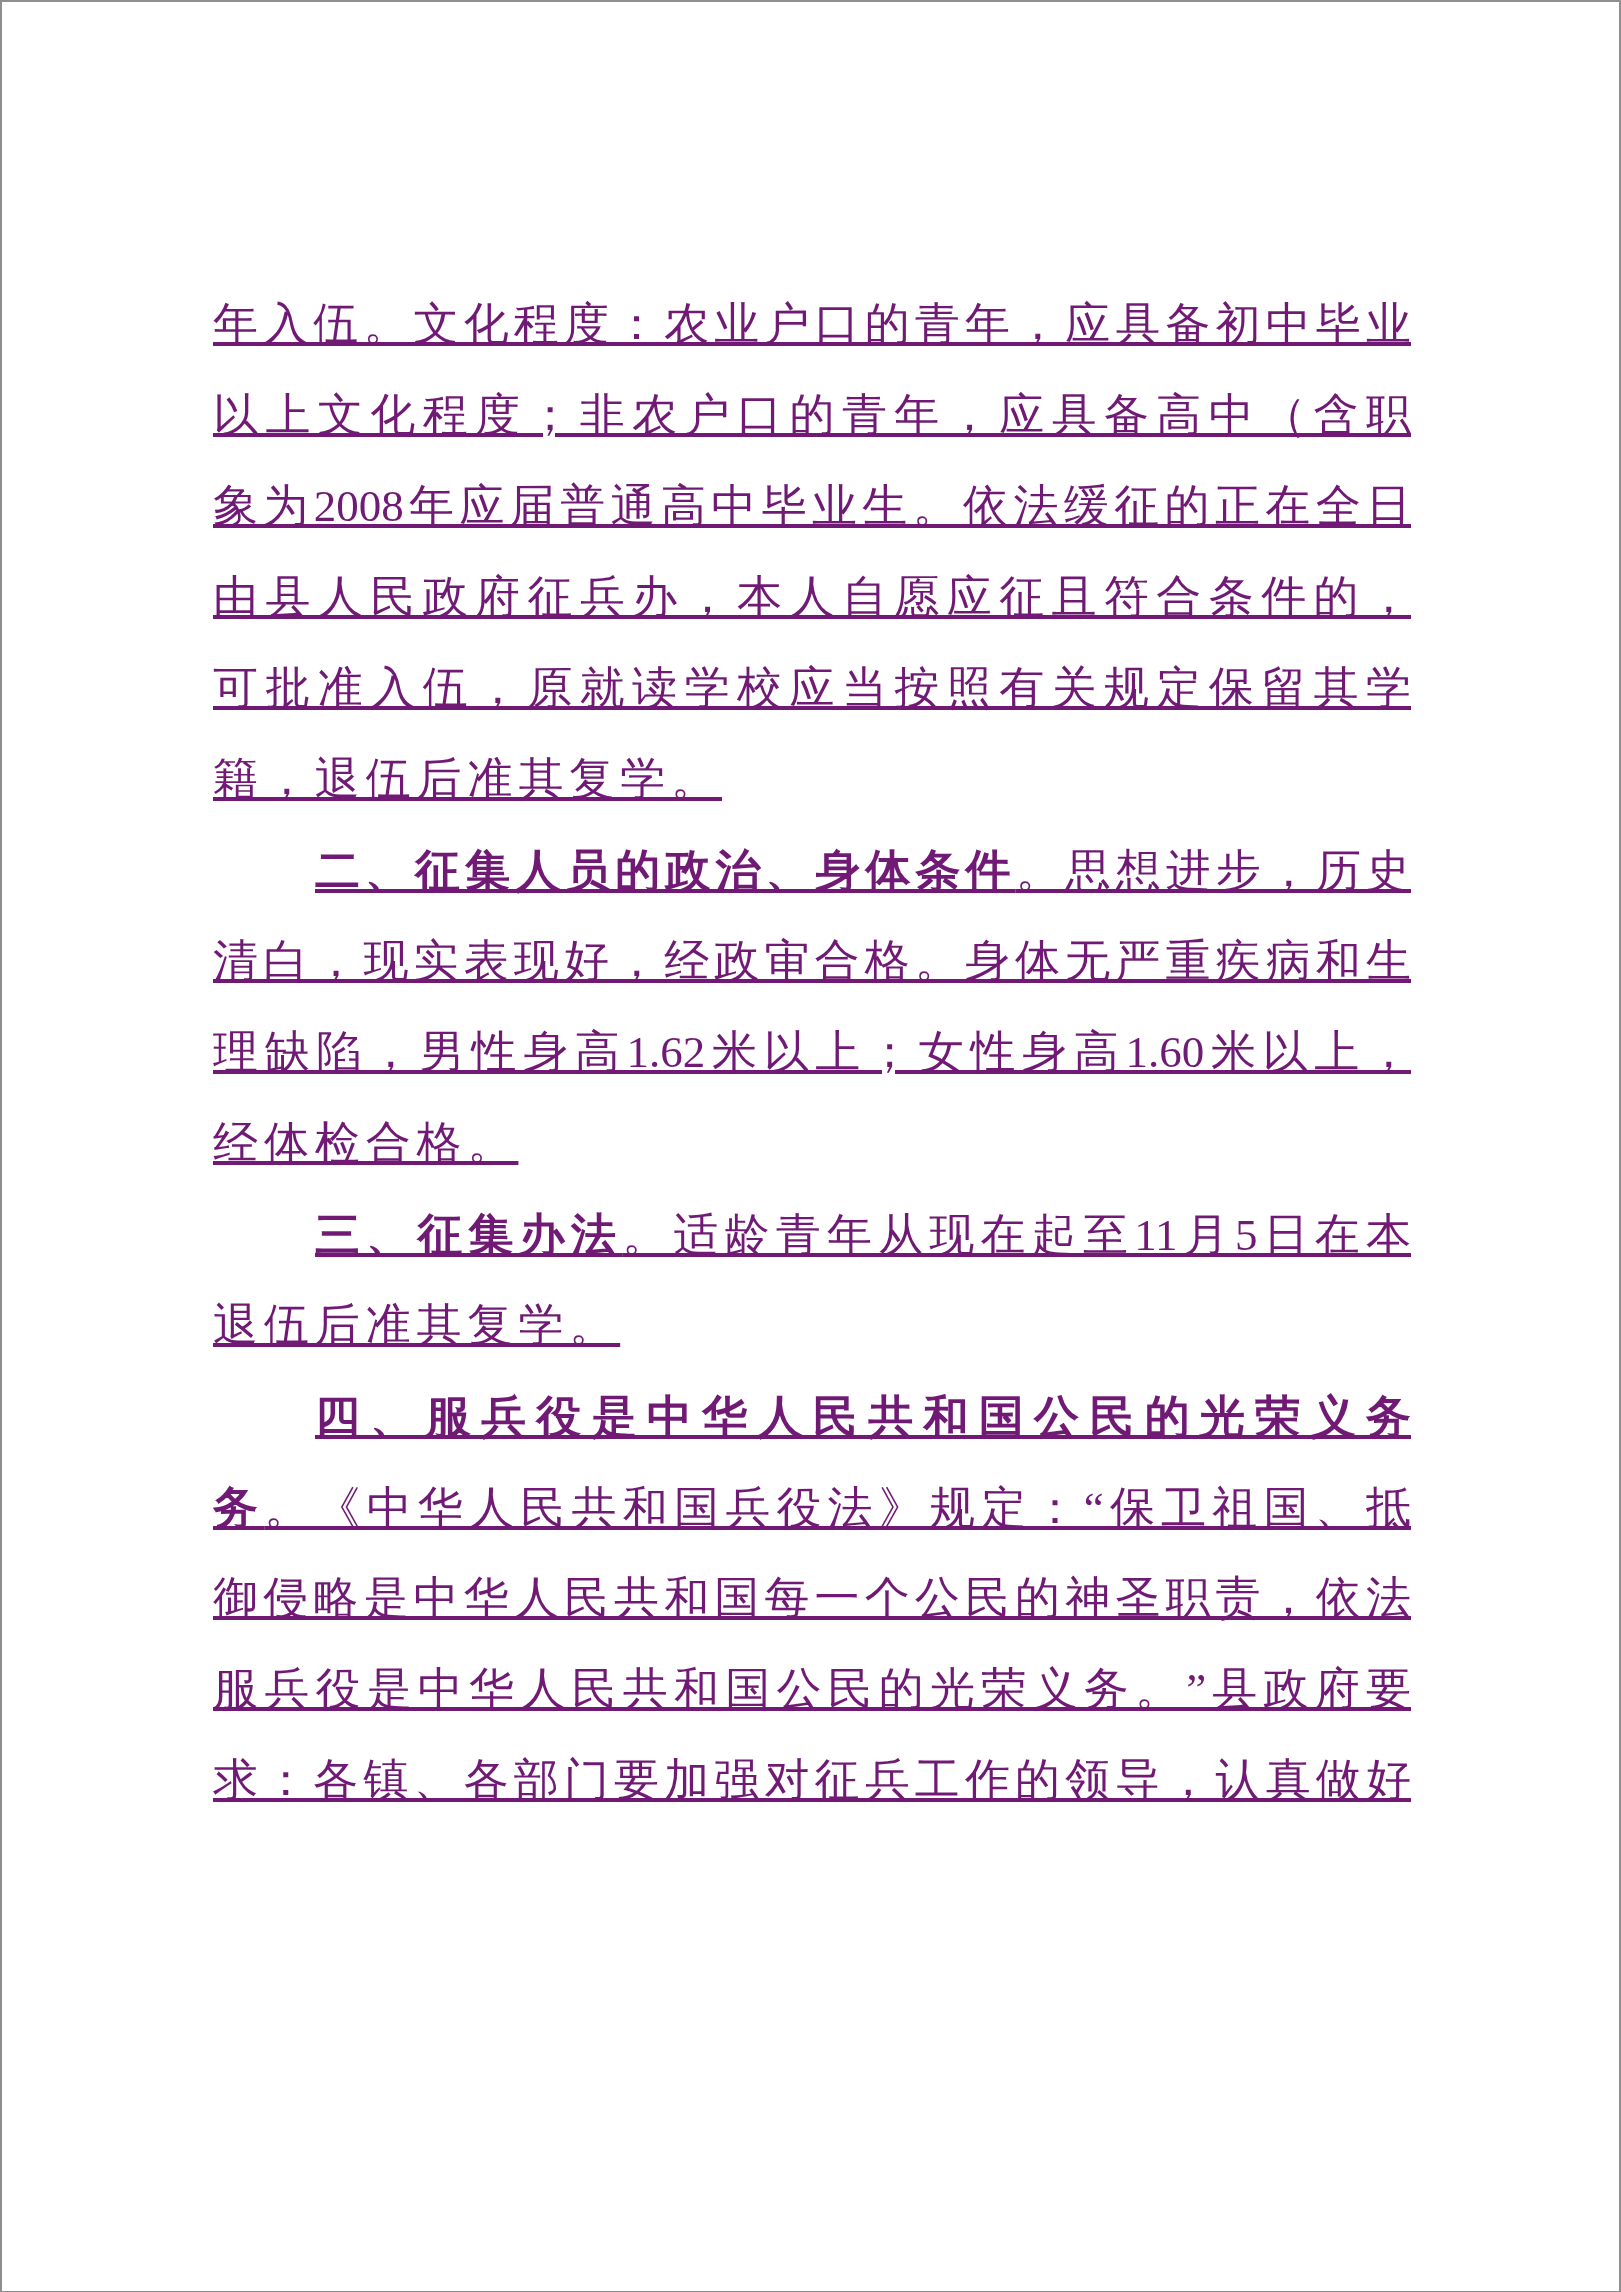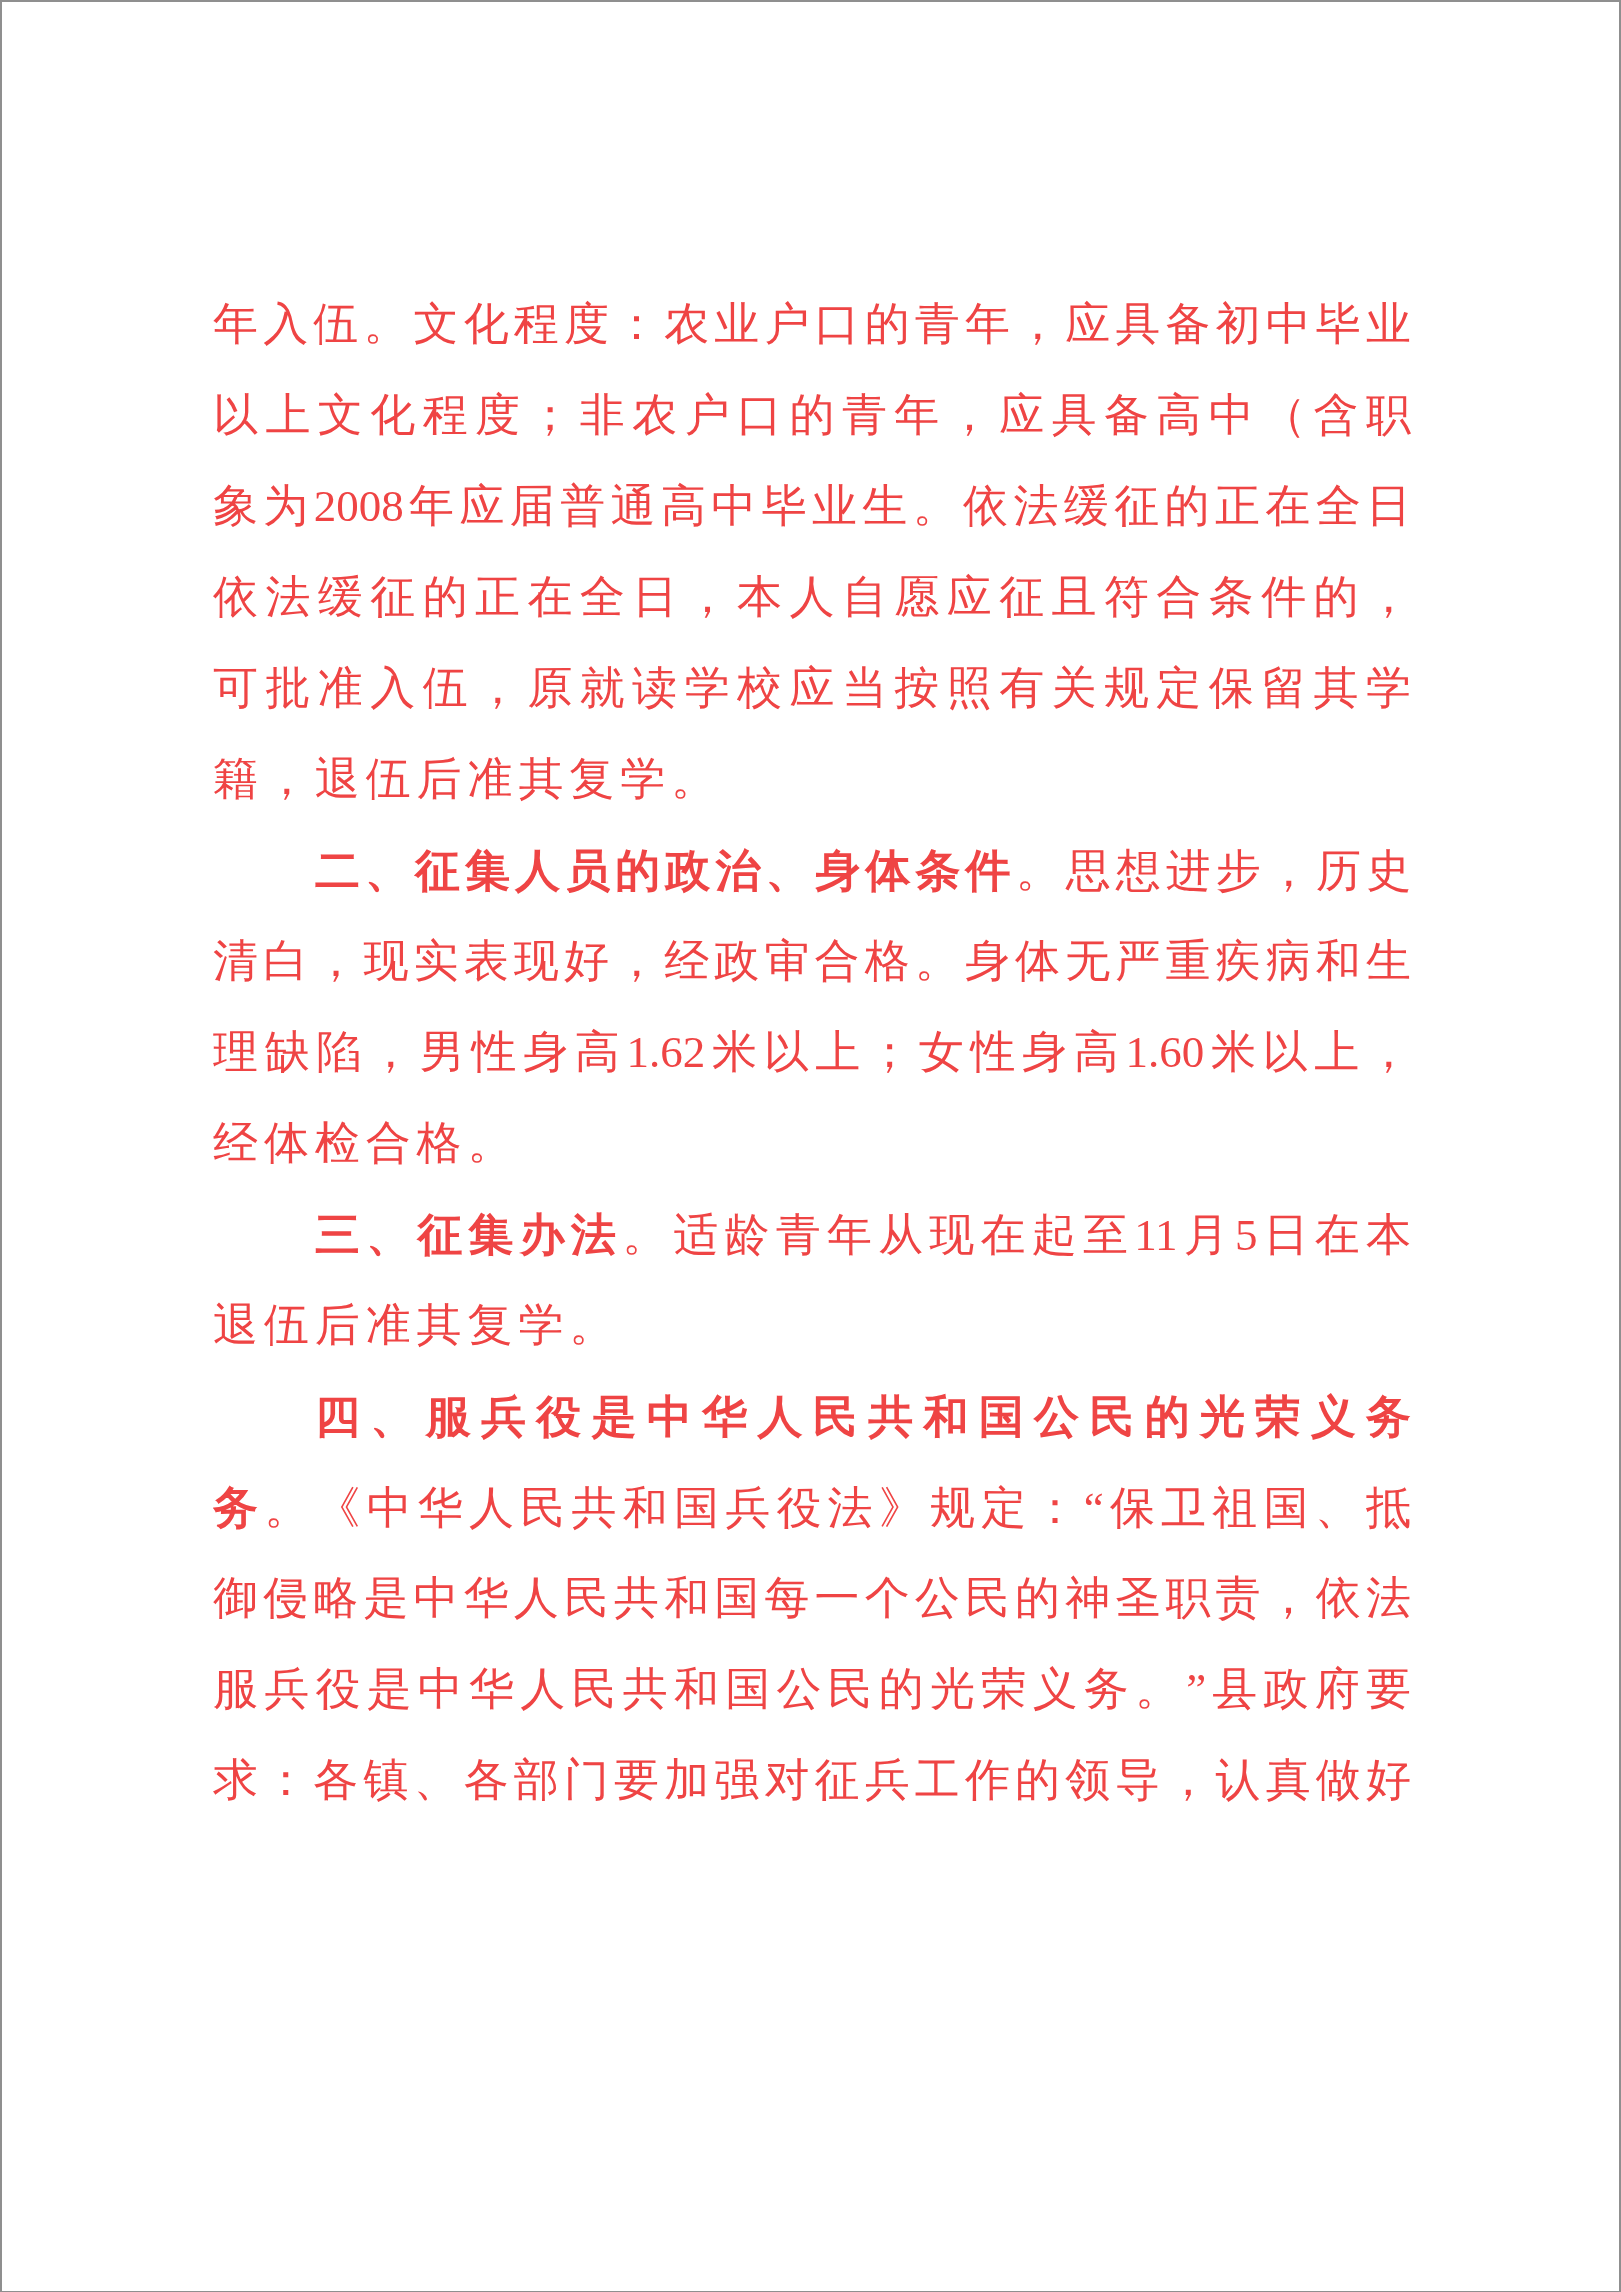--- a/index.html
+++ b/index.html
@@ -13,21 +13,22 @@
     height: 2289px;
     background: #ffffff;
     border: 2px solid #8f8f8f;
     overflow: hidden;
   }
   .text-block {
     position: absolute;
     left: 211px;
     top: 277px;
     width: 1198px;
-    color: #ef4444;
+    color: #701a75;
+    text-decoration: underline;
   }
   .line {
     height: 91px;
     line-height: 91px;
     font-size: 45px;
     font-family: "Liberation Serif", "DejaVu Serif", serif;
     letter-spacing: 5.9px;
     white-space: nowrap;
     overflow: hidden;
   }
@@ -47,21 +48,21 @@
 </style>
 </head>
 <body>
 
 <div class="page">
   <div class="text-block">
 
     <div class="line fill"><span class="seg">年入伍。文化程度：农业户口的青年，应具备初中毕业</span></div>
     <div class="line fill"><span class="seg">以上文化程度；非农户口的青年，应具备高中（含职</span></div>
     <div class="line fill"><span class="seg">象为2008年应届普通高中毕业生。依法缓征的正在全日</span></div>
-    <div class="line fill"><span class="seg">依法缓征的正在全日，本人自愿应征且符合条件的，</span></div>
+    <div class="line fill"><span class="seg">由县人民政府征兵办，本人自愿应征且符合条件的，</span></div>
     <div class="line fill"><span class="seg">可批准入伍，原就读学校应当按照有关规定保留其学</span></div>
     <div class="line"><span class="seg">籍，退伍后准其复学。</span></div>
 
     <div class="line fill indent"><span class="seg-bold">二、征集人员的政治、身体条件</span><span class="seg">。思想进步，历史</span></div>
     <div class="line fill"><span class="seg">清白，现实表现好，经政审合格。身体无严重疾病和生</span></div>
     <div class="line fill"><span class="seg">理缺陷，男性身高1.62米以上；女性身高1.60米以上，</span></div>
     <div class="line"><span class="seg">经体检合格。</span></div>
 
     <div class="line fill indent"><span class="seg-bold">三、征集办法</span><span class="seg">。适龄青年从现在起至11月5日在本</span></div>
     <div class="line"><span class="seg">退伍后准其复学。</span></div>

